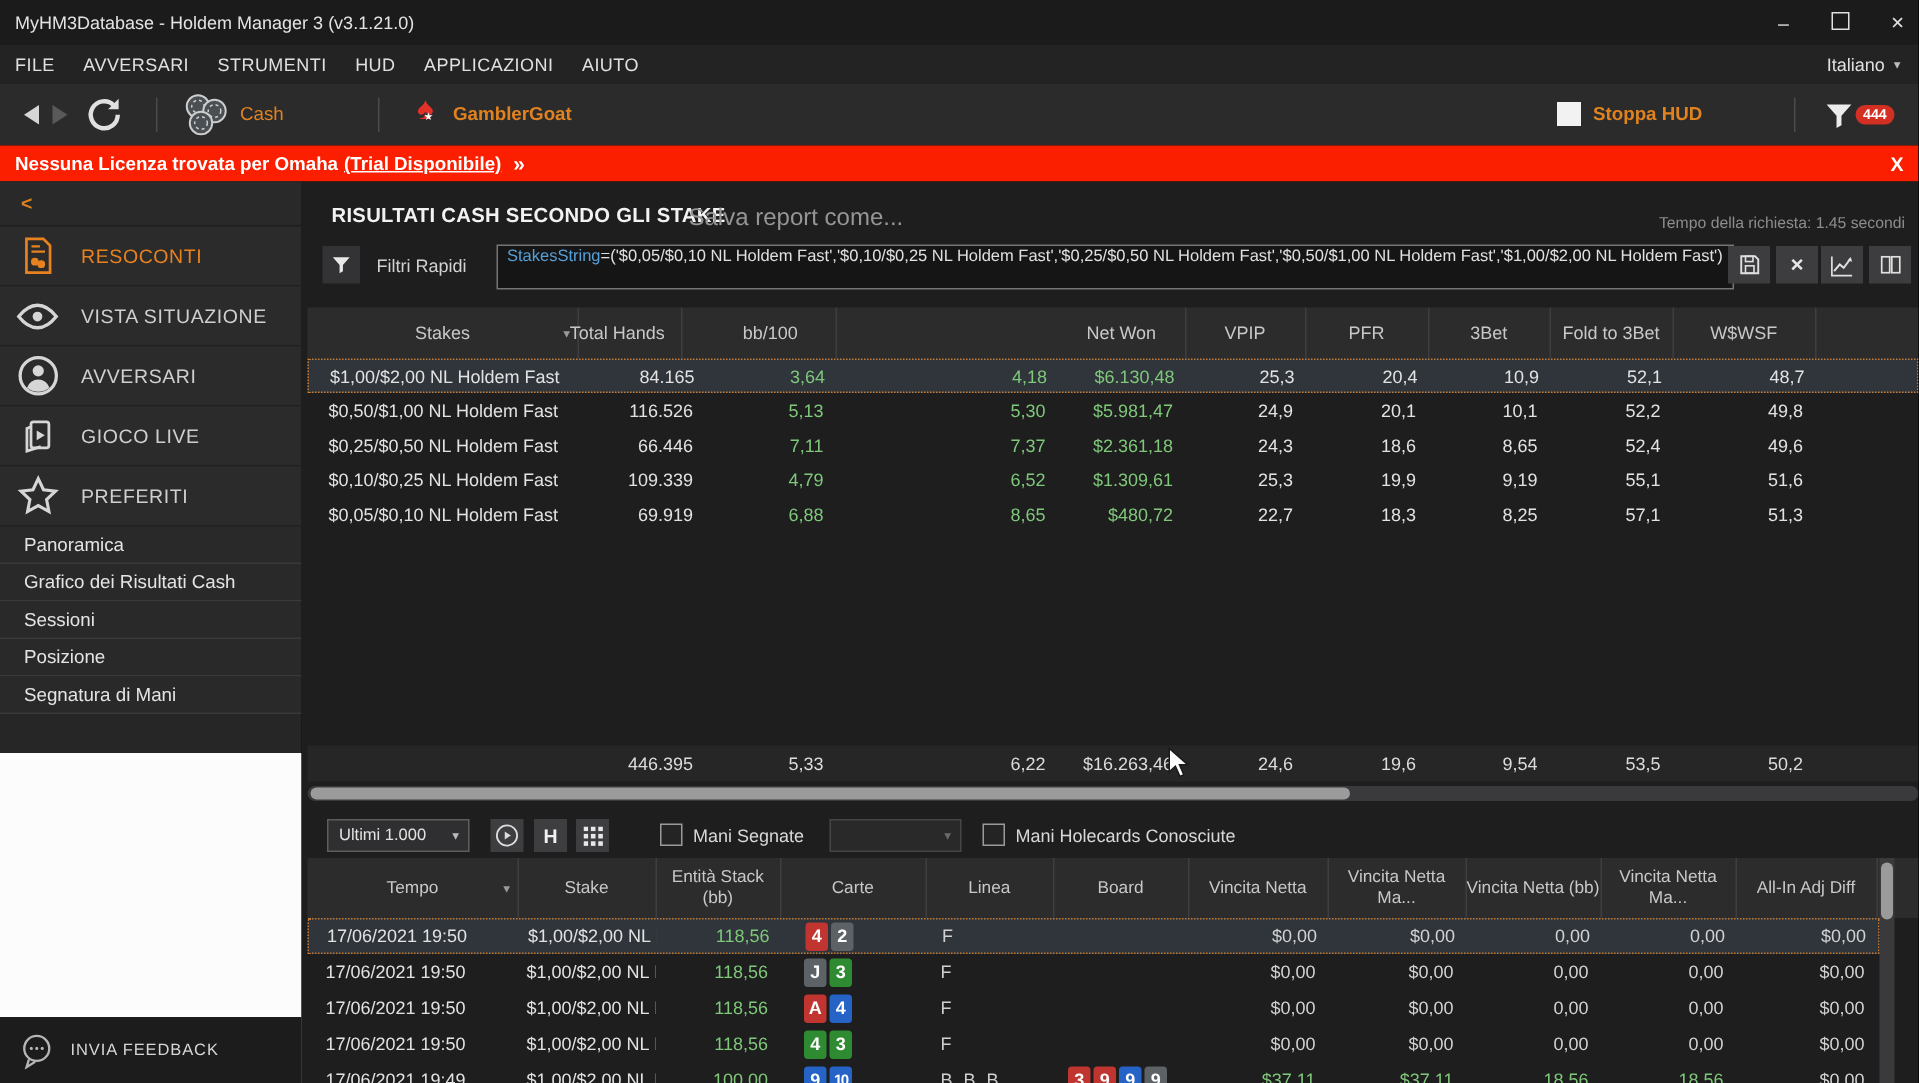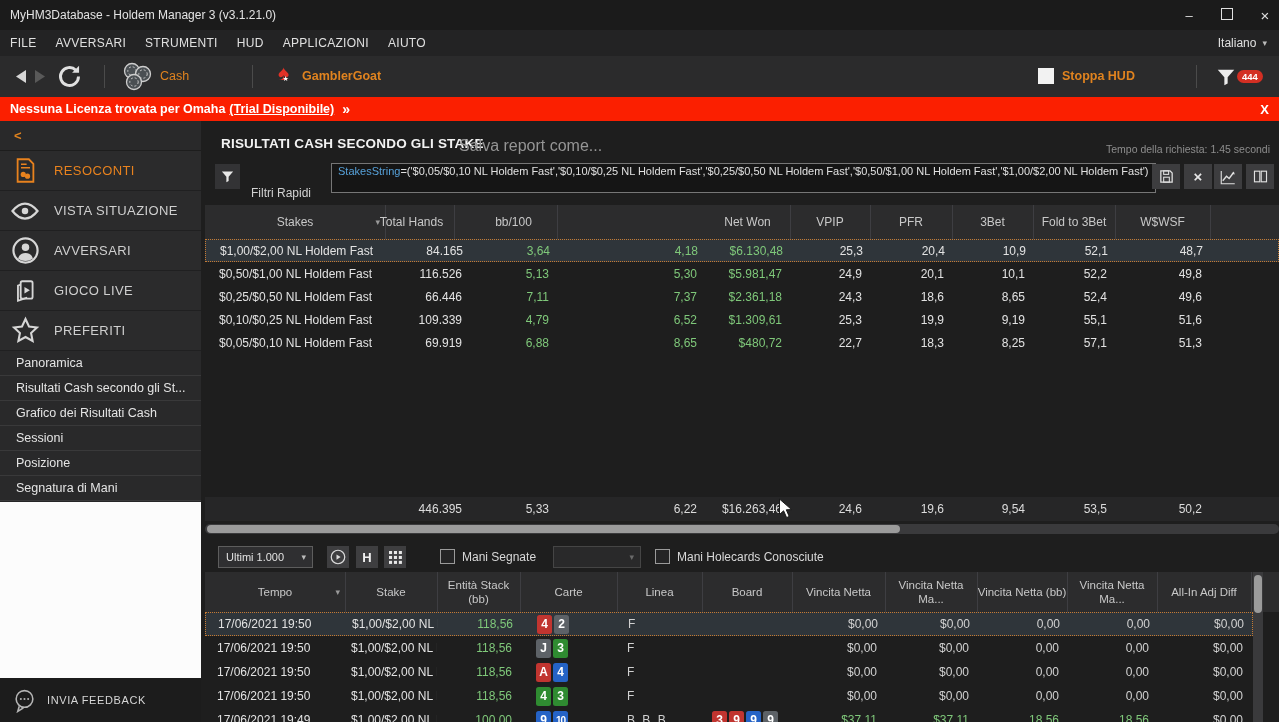--- a/index.html
+++ b/index.html
@@ -59,21 +59,21 @@
   .feedback .flabel{margin-left:10px;font-size:11px;letter-spacing:.6px;color:#d6d6d6;}
 
   
   .main{position:absolute;left:201px;top:121px;width:1078px;height:601px;background:#1e1e1e;overflow:hidden;}
   .rep-title{position:absolute;left:20px;top:15px;font-size:13.5px;font-weight:bold;color:#f2f2f2;letter-spacing:.2px;}
   .save-link{position:absolute;left:258px;top:16px;font-size:16px;color:#959595;}
   .req-time{position:absolute;right:9px;top:22px;font-size:10.5px;color:#8d8d8d;}
 
   .qf-btn{position:absolute;left:14px;top:43px;width:25px;height:25px;background:#333335;
           display:flex;align-items:center;justify-content:center;}
-  .qf-label{position:absolute;left:50px;top:49px;font-size:12px;color:#d2d2d2;margin-top:16px;}
+  .qf-label{position:absolute;left:50px;top:49px;font-size:12px;color:#d2d2d2;}
   .qf-input{position:absolute;left:130px;top:42px;width:811px;height:26px;background:#151515;
             border:1px solid #767676;overflow:hidden;font-size:11px;line-height:13px;
             padding:1px 6px;color:#e0e0e0;word-break:break-all;}
   .qf-input .kw{color:#56a0d8;}
   .ficon-btn{position:absolute;top:43px;width:28px;height:25px;background:#3d3d3f;
              display:flex;align-items:center;justify-content:center;}
   .ficon-btn.xbtn{color:#e6e6e6;font-weight:bold;font-size:15px;}
 
   
   .thead{position:absolute;left:4px;width:1074px;background:#2c2c2d;}
@@ -243,23 +243,20 @@
           </svg>
         </span>
         <span class="slabel">PREFERITI</span>
       </div>
     </div>
   <div id="side-links">
       <div class="side-link">
         <span>Panoramica</span>
       </div>
       <div class="side-link">
-        <span>Risultati Cash secondo gli St...</span>
-      </div>
-      <div class="side-link">
         <span>Grafico dei Risultati Cash</span>
       </div>
       <div class="side-link">
         <span>Sessioni</span>
       </div>
       <div class="side-link">
         <span>Posizione</span>
       </div>
       <div class="side-link">
         <span>Segnatura di Mani</span>

